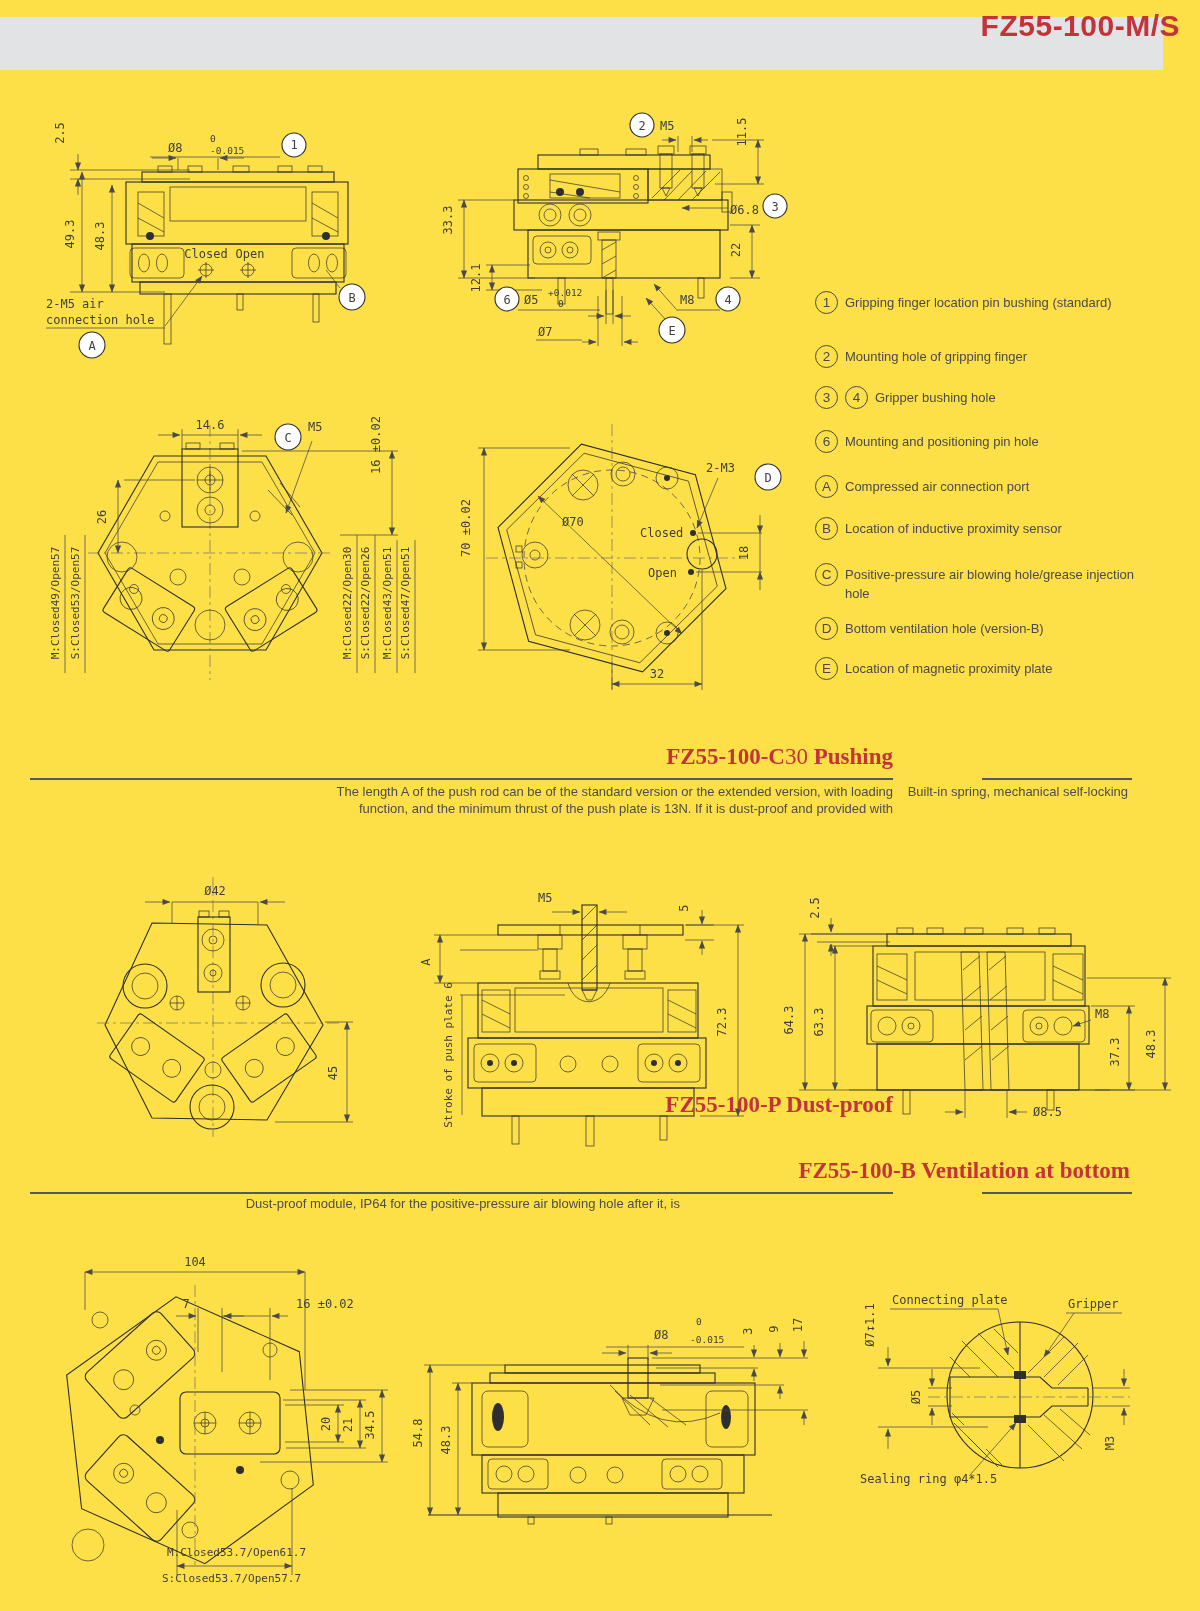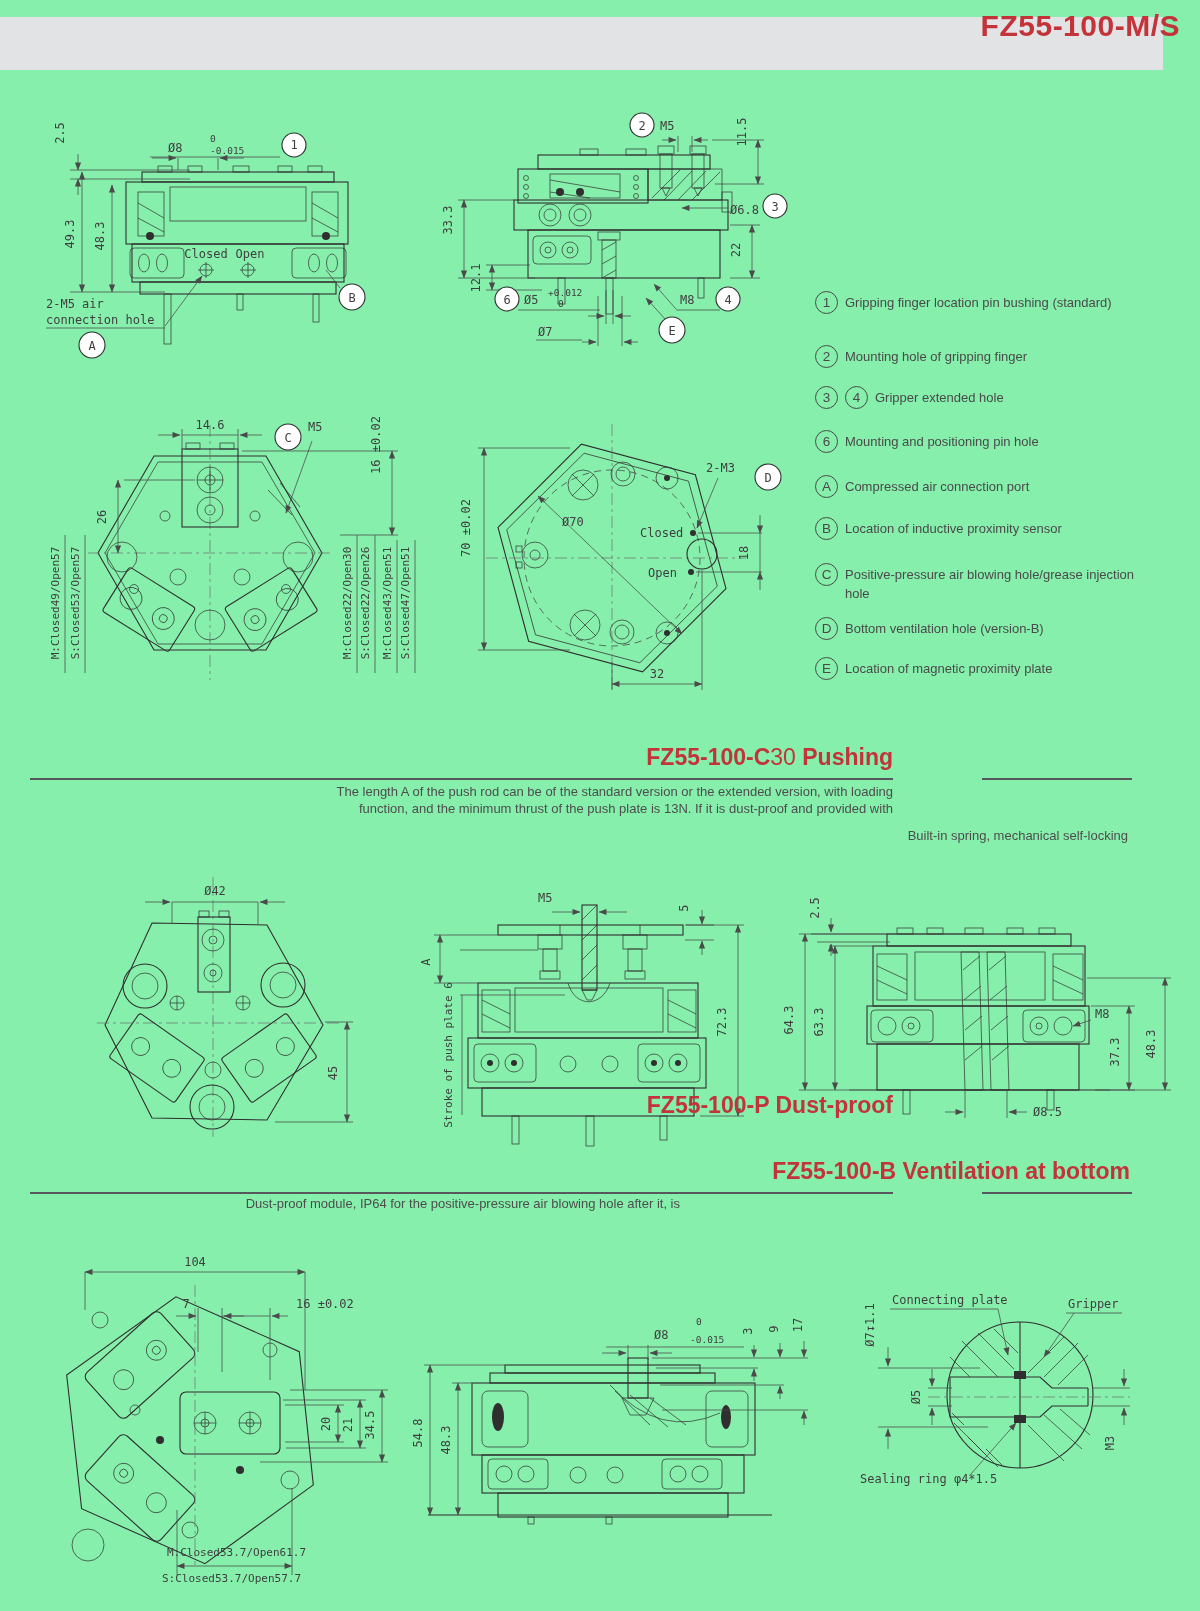--- a/index.html
+++ b/index.html
@@ -1,16 +1,16 @@
 <!DOCTYPE html>
 <html><head>
 <meta charset="utf-8">
 <style>
   html,body{margin:0;padding:0;background:#fff;}
-  .page{position:relative;width:1200px;height:1611px;background:#86efac;overflow:hidden;
+  .page{position:relative;width:1200px;height:1611px;background:#fde047;overflow:hidden;
         font-family:"Liberation Sans",sans-serif;}
   .band{position:absolute;left:0;top:17px;width:1163px;height:53px;background:#e2e3e5;}
   .pagetitle{position:absolute;right:20px;top:9px;font-weight:800;font-size:30px;color:#c2333a;
         letter-spacing:.5px;font-family:"Liberation Sans",sans-serif;}
   svg.d{position:absolute;overflow:visible;}
   svg.d text{font-family:"DejaVu Sans Mono",monospace;font-size:12px;fill:#3f3f3f;}
   svg.d text.sm{font-size:9.5px;}
   svg.d text.lb{font-size:11px;}
   .o{fill:none;stroke:#2f2f2f;stroke-width:1.1;}
   .t{fill:none;stroke:#2f2f2f;stroke-width:.7;}
@@ -18,21 +18,21 @@
   .cl{fill:none;stroke:#6f6f6f;stroke-width:.7;stroke-dasharray:12 4 3 4;}
   .dsh{fill:none;stroke:#4a4a4a;stroke-width:.8;stroke-dasharray:7 5;}
   .fl{fill:#2f2f2f;stroke:none;}
   .wh{fill:#fff;}
   .legend{position:absolute;left:815px;top:288px;width:340px;height:410px;color:#4a4a4a;}
   .lrow{position:absolute;left:0;display:flex;gap:7px;align-items:flex-start;}
   .badge{flex:0 0 auto;width:23px;height:23px;border:1.6px solid #4a4a4a;border-radius:50%;
          display:flex;align-items:center;justify-content:center;font-size:13.5px;box-sizing:border-box;}
   .ltext{font-size:13px;line-height:19px;padding-top:2px;max-width:300px;}
   .hdr{position:absolute;font-weight:800;font-size:23px;color:#c2333a;white-space:nowrap;
-       font-family:Liberation Sans, sans-serif;}
+       font-family:Liberation Serif, serif;}
   .hdr .thin{font-weight:400;}
   .rule{position:absolute;height:2px;background:#57585c;}
   .desc{position:absolute;font-size:13px;line-height:16.5px;color:#4d4d4d;text-align:right;}
 </style>
 </head>
 <body>
 
 <div class="page">
 
   <div class="band"></div>
@@ -312,21 +312,21 @@
       <span class="badge">1</span>
       <span class="ltext">Gripping finger location pin bushing (standard)</span>
     </div>
     <div class="lrow" style="top:57px">
       <span class="badge">2</span>
       <span class="ltext">Mounting hole of gripping finger</span>
     </div>
     <div class="lrow" style="top:98px">
       <span class="badge">3</span>
       <span class="badge">4</span>
-      <span class="ltext">Gripper extended hole</span>
+      <span class="ltext">Gripper bushing hole</span>
     </div>
     <div class="lrow" style="top:142px">
       <span class="badge">6</span>
       <span class="ltext">Mounting and positioning pin hole</span>
     </div>
     <div class="lrow" style="top:187px">
       <span class="badge">A</span>
       <span class="ltext">Compressed air connection port</span>
     </div>
     <div class="lrow" style="top:229px">
@@ -349,21 +349,21 @@
 
   <div class="hdr" style="right:307px;top:744px">
     <span>FZ55-100-C</span><span class="thin">30</span><span> Pushing</span>
   </div>
   <div class="rule" style="left:30px;top:778px;width:863px"></div>
   <div class="desc" style="right:307px;top:784px;width:620px">
     <div>The length A of the push rod can be of the standard version or the extended version, with loading</div>
     <div>function, and the minimum thrust of the push plate is 13N. If it is dust-proof and provided with</div>
   </div>
   <div class="rule" style="left:982px;top:778px;width:150px"></div>
-  <div class="desc" style="right:72px;top:828px;width:412px">
+  <div class="desc" style="right:72px;top:784px;width:412px">
     <div>Built-in spring, mechanical self-locking</div>
   </div>
 
   <svg class="d" style="left:85px;top:845px" width="330" height="300" viewBox="0 0 330 300">
     <g>
       <polygon class="o" points="67,78 182,80 238,180 182,275 67,273 20,180"></polygon>
       <path class="cl" d="M128,32 V292 M12,178 H258"></path>
       <rect class="t" x="114" y="66" width="10" height="6"></rect>
         <rect class="t" x="134" y="66" width="10" height="6"></rect>
       <rect class="o" x="113" y="72" width="32" height="75"></rect>

